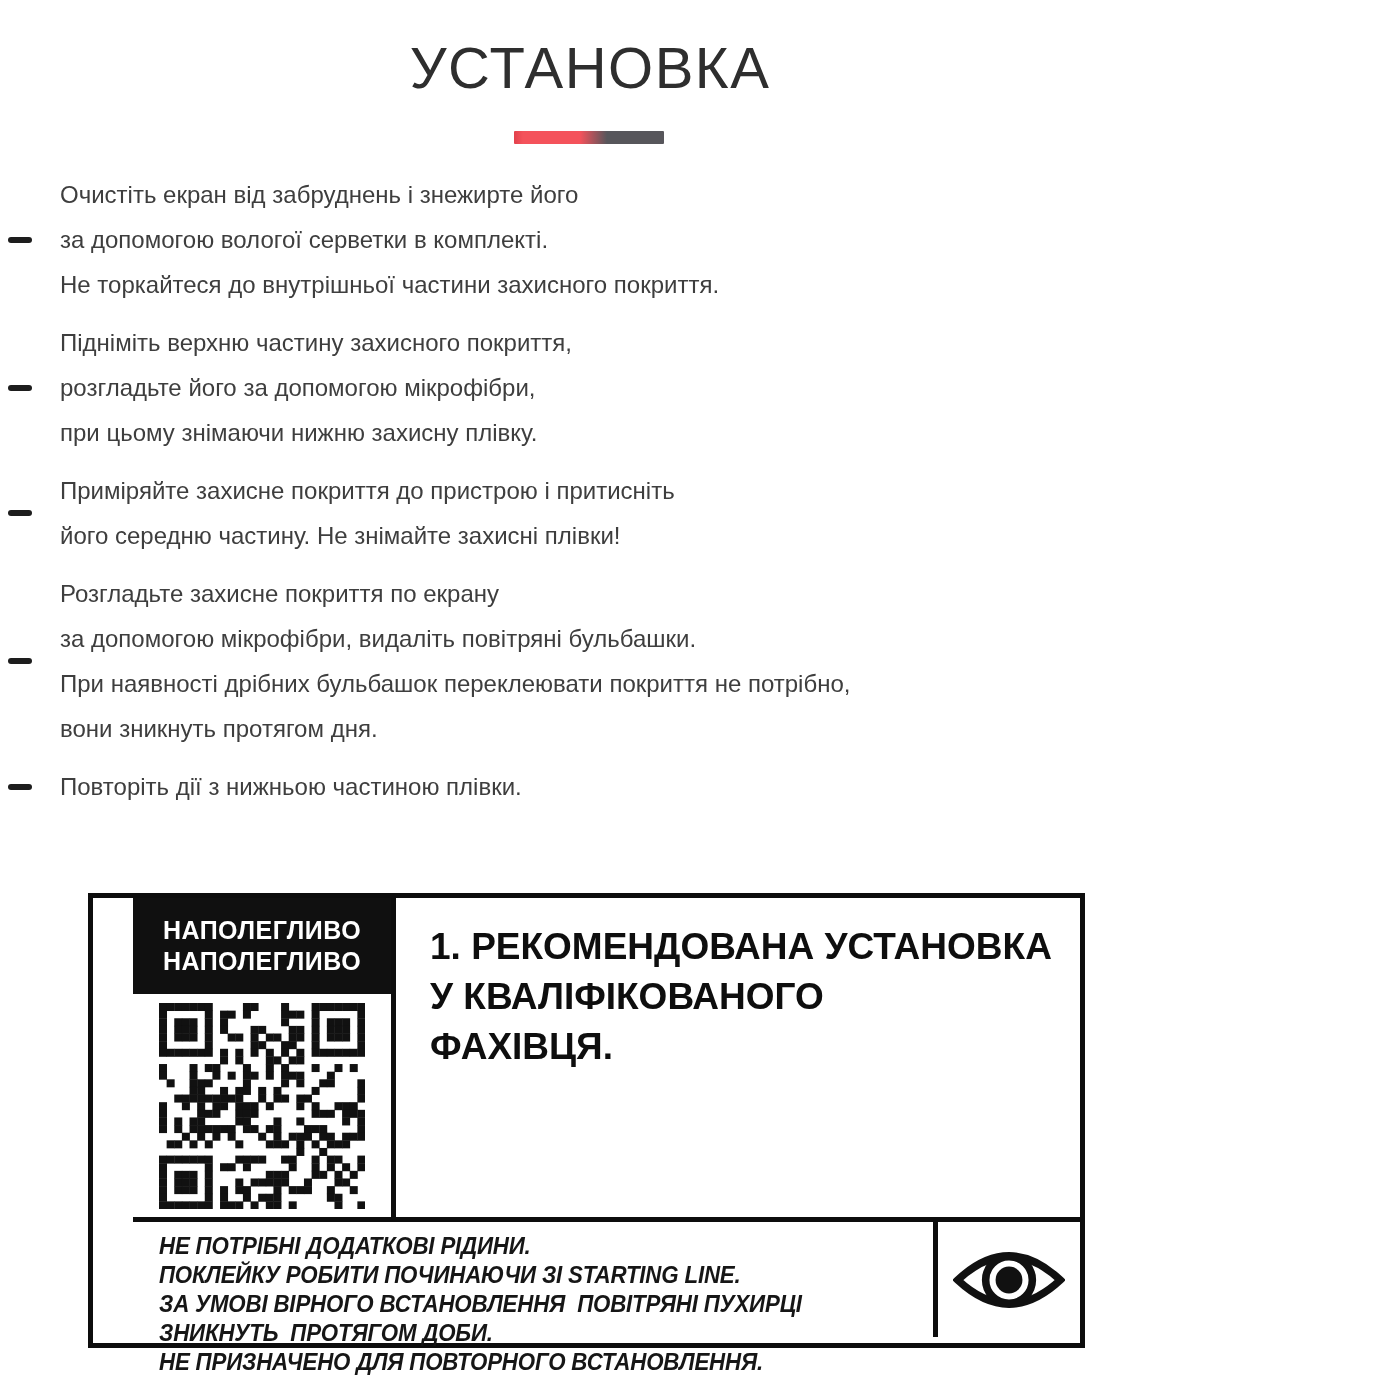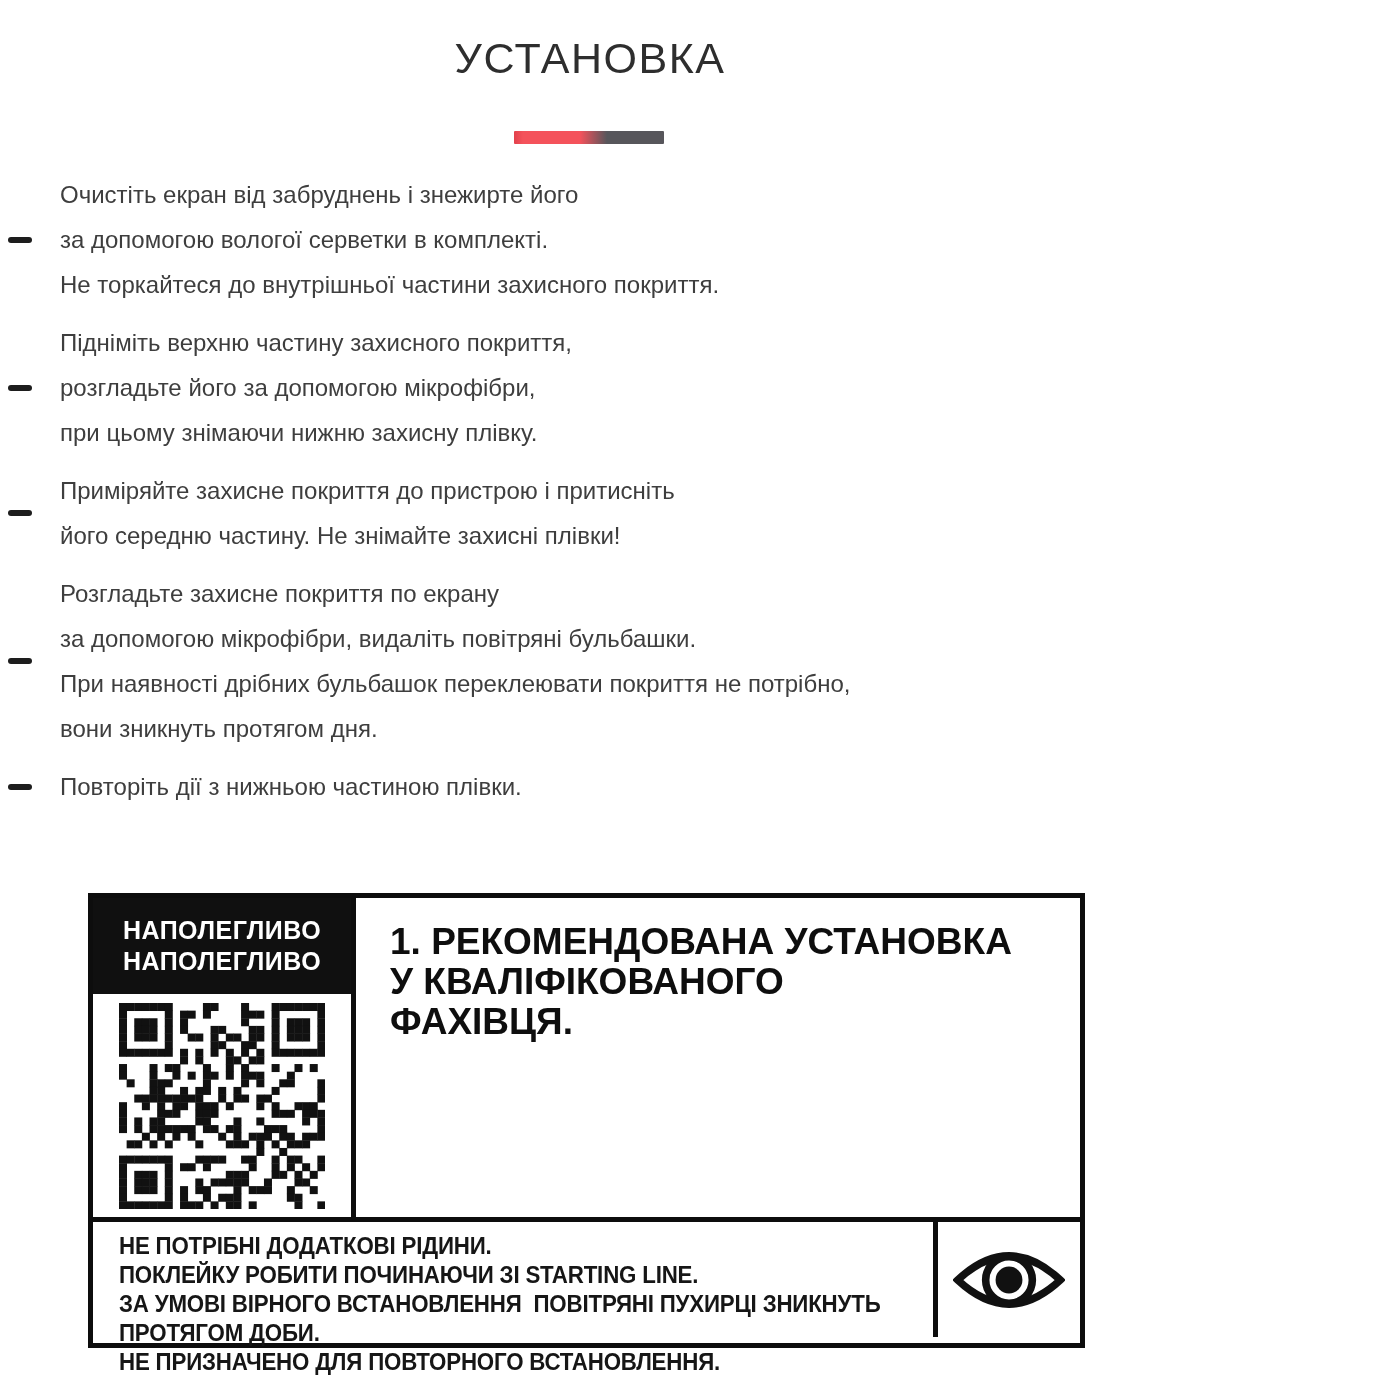--- a/index.html
+++ b/index.html
@@ -7,21 +7,21 @@
     position:relative;
     width:1400px;height:1400px;
     background:#ffffff;
     font-family:"Liberation Sans", sans-serif;
     overflow:hidden;
   }
   
   .page-title{
     position:absolute;top:34px;left:0;width:1180px;
     margin:0;text-align:center;
-    font-size:43px;font-weight:400;letter-spacing:1.5px;
+    font-size:58px;font-weight:400;letter-spacing:1.5px;
     color:#2e2e2e;
   }
   .title-divider{
     position:absolute;top:131px;left:514px;
     width:150px;height:13px;border-radius:1px;
     background:linear-gradient(to right,
       #e2414c 0%, #f4525b 6%, #f4525b 44%, #57565b 62%, #57565b 100%);
   }
   
   .instructions{
@@ -39,45 +39,46 @@
     margin:0 0 0 28px;
     font-size:24px;font-weight:400;line-height:45px;
     color:#3e3e3e;white-space:pre-line;
   }
   
   .rec-box{
     position:absolute;left:88px;top:893px;
     width:997px;height:455px;
     border:5px solid #0d0d0d;background:#ffffff;
     box-sizing:border-box;
+    padding-left:40px;
   }
   .box-top{display:flex;height:324px;box-sizing:border-box;border-bottom:5px solid #0d0d0d;}
   .cell-qr{
     flex:0 0 263px;box-sizing:border-box;
     border-right:5px solid #0d0d0d;
     display:flex;flex-direction:column;
   }
   .qr-header{
     height:96px;background:#101010;
     display:flex;flex-direction:column;align-items:center;justify-content:center;
     color:#ffffff;font-size:25px;font-weight:700;line-height:31px;letter-spacing:0.5px;
     text-align:center;
   }
   .qr-wrap{flex:1;display:flex;align-items:center;justify-content:center;}
   .qr-wrap svg{width:206px;height:206px;fill:#111111;}
   .cell-points{
     flex:1;padding:24px 14px 0 34px;box-sizing:border-box;
   }
   .rec-point{
     margin:0;
-    font-size:37px;font-weight:700;line-height:40px;
+    font-size:37px;font-weight:700;line-height:50px;
     color:#0e0e0e;white-space:pre-line;letter-spacing:0px;
   }
   .rec-point + .rec-point{margin-top:30px;}
-  .box-bottom{display:flex;height:115px;box-sizing:border-box;}
+  .box-bottom{display:flex;height:115px;box-sizing:border-box;font-style:italic;}
   .cell-notes{
     flex:1;box-sizing:border-box;
     border-right:5px solid #0d0d0d;
     padding:10px 6px 0 26px;
   }
   .notes-text{
     margin:0;
     font-size:23px;font-weight:700;line-height:29px;
     color:#161616;white-space:pre-wrap;letter-spacing:-0.2px;
     transform:scaleX(0.97);transform-origin:left top;

